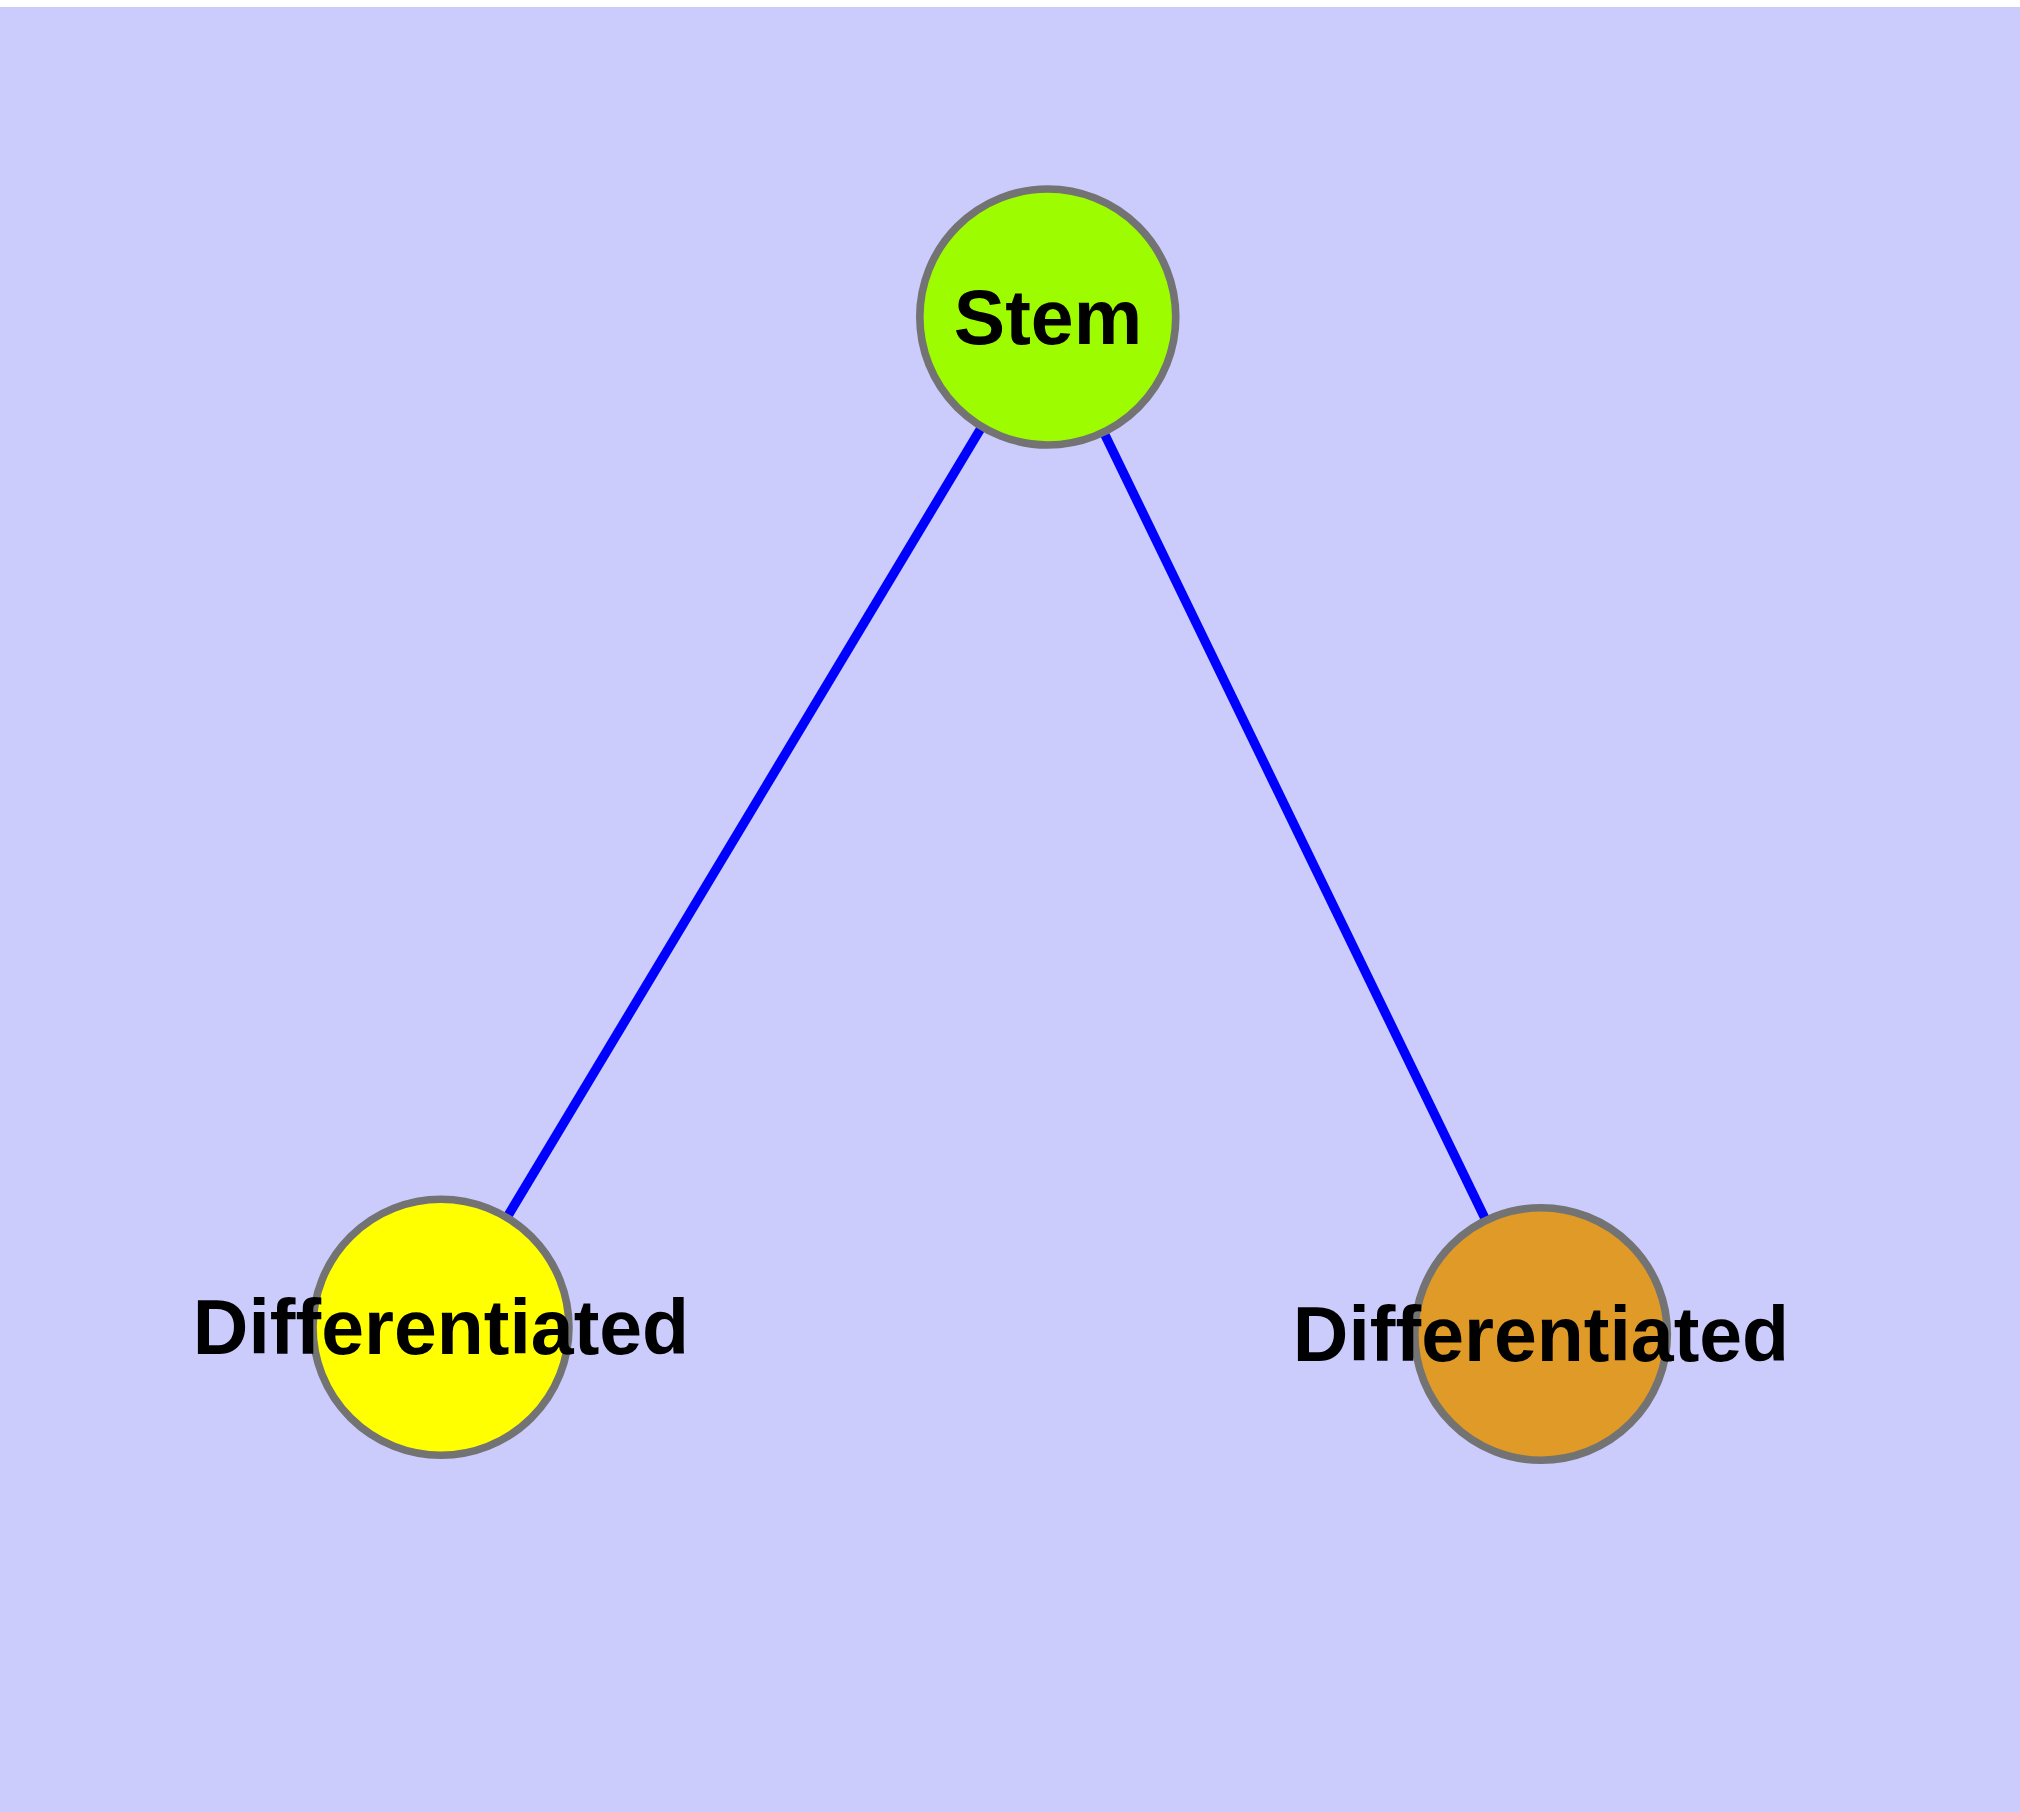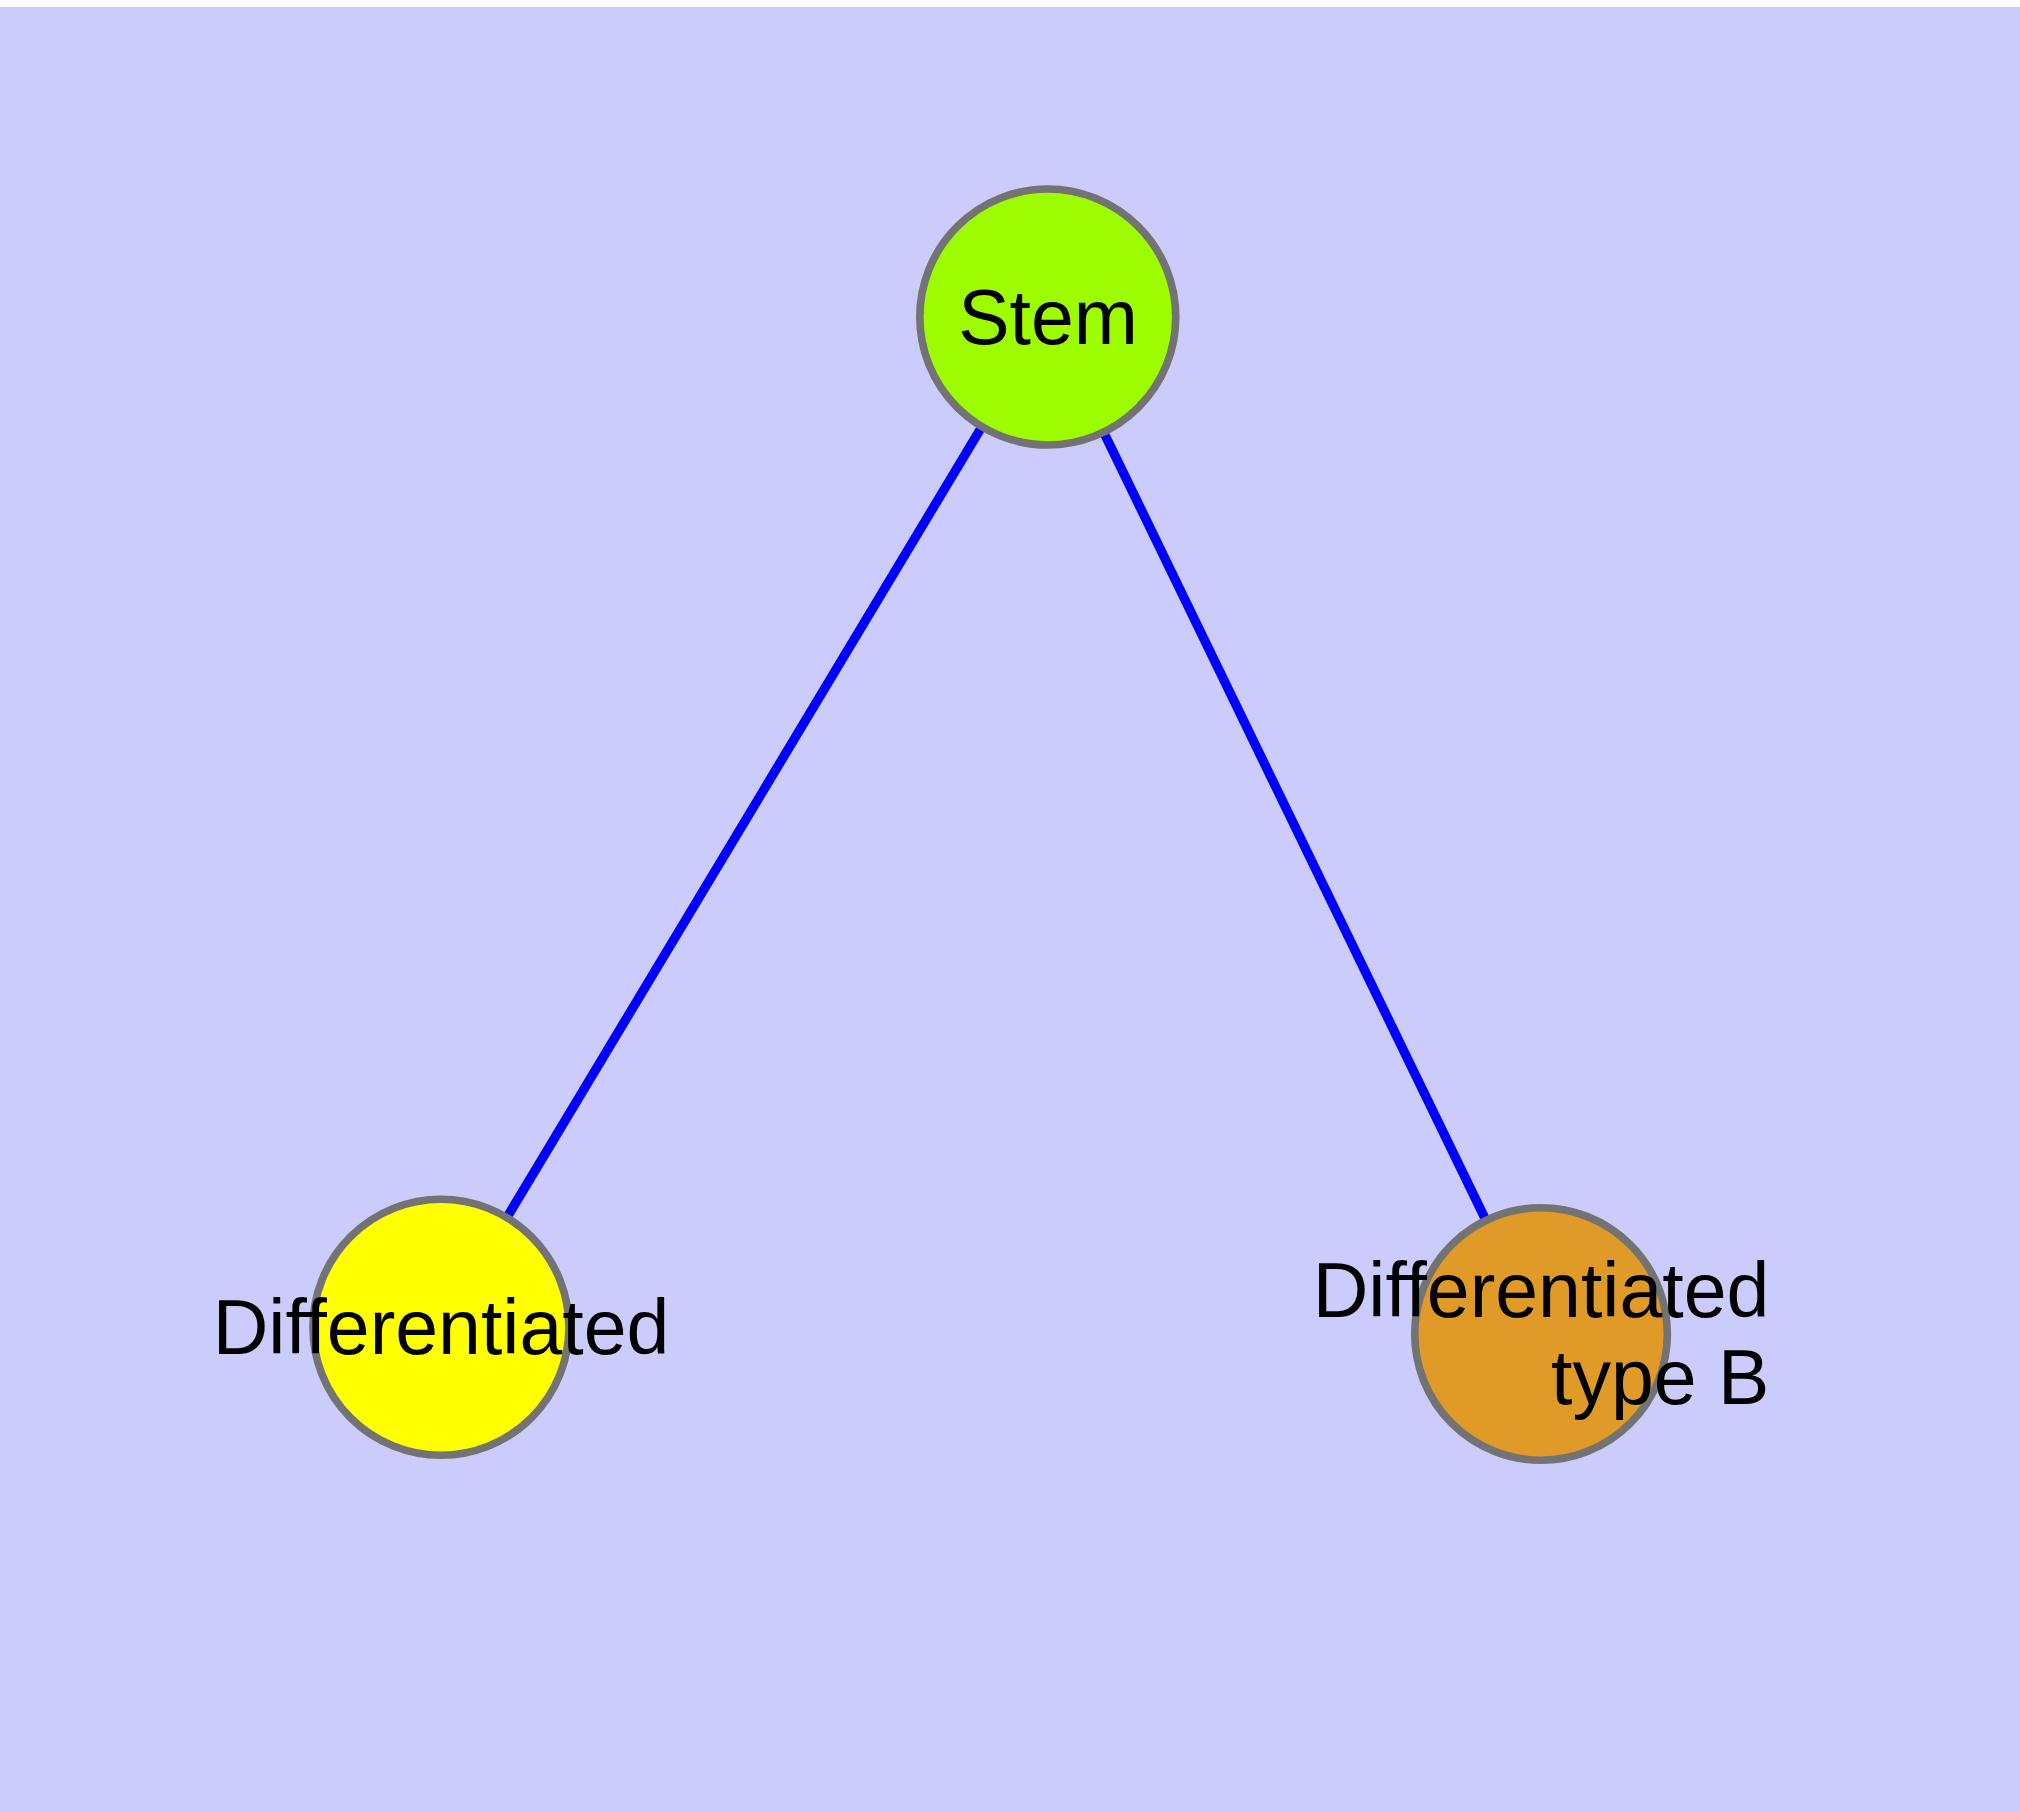--- a/index.html
+++ b/index.html
@@ -27,25 +27,25 @@
   #graph-svg {
     position: absolute;
     left: 0;
     top: 0;
     width: 2021px;
     height: 1812px;
   }
   .node-label {
     position: absolute;
     font-family: "Liberation Sans", "DejaVu Sans", sans-serif;
-    font-weight: normal;
+    font-weight: bold;
     font-size: 77px;
     line-height: 87px;
     color: #000000;
-    text-align: right;
+    text-align: left;
     white-space: pre;
     pointer-events: none;
     transform: translate(-50%, -50%);
   }
 </style>
 </head>
 <body>
 
 <div id="canvas">
 
@@ -59,17 +59,17 @@
     <g id="node-layer">
         <circle cx="1236" cy="374" r="151" fill="#9efc00" stroke="#737373" stroke-width="9"></circle>
         <circle cx="520" cy="1566" r="151" fill="#ffff00" stroke="#737373" stroke-width="9"></circle>
         <circle cx="1818" cy="1574" r="149" fill="#e09a28" stroke="#737373" stroke-width="9"></circle>
       </g>
   </svg>
 
   <div id="label-layer">
       <div class="node-label" style="left: 1048px; top: 317px; color: rgb(0, 0, 0);"><div>Stem</div></div>
       <div class="node-label" style="left: 441px; top: 1327px; color: rgb(0, 0, 0);"><div>Differentiated</div></div>
-      <div class="node-label" style="left: 1541px; top: 1334px; color: rgb(0, 0, 0);"><div>Differentiated</div><div>type B</div></div>
+      <div class="node-label" style="left: 1541px; top: 1334px; color: rgb(0, 0, 0);"><div>Differentiated</div></div>
     </div>
 
 </div>
 
 
 </body></html>

